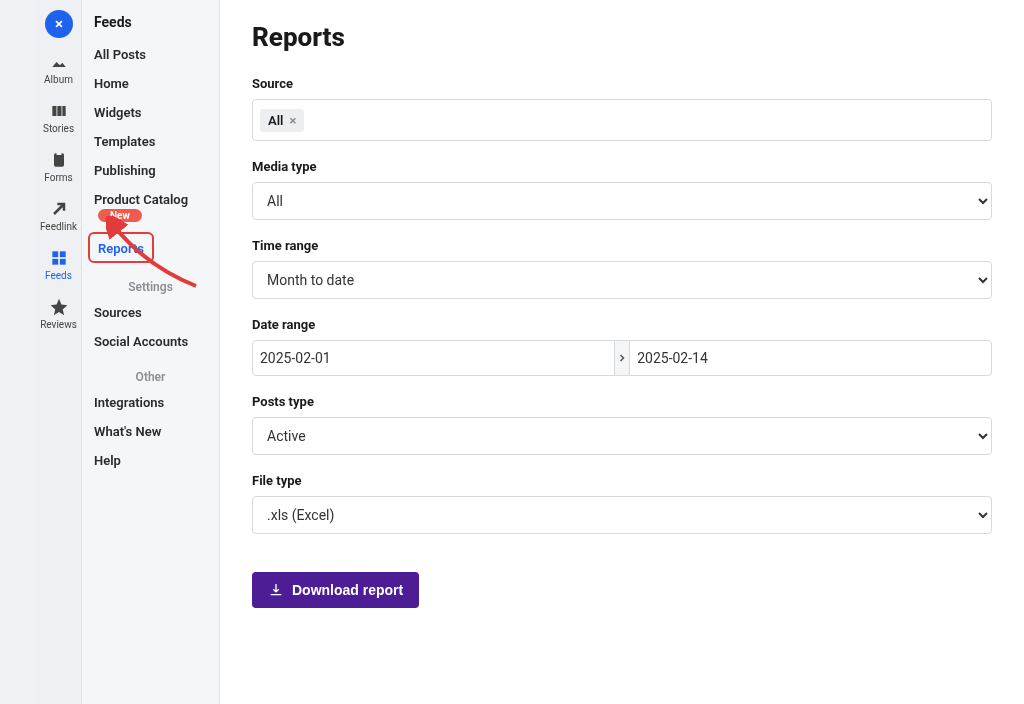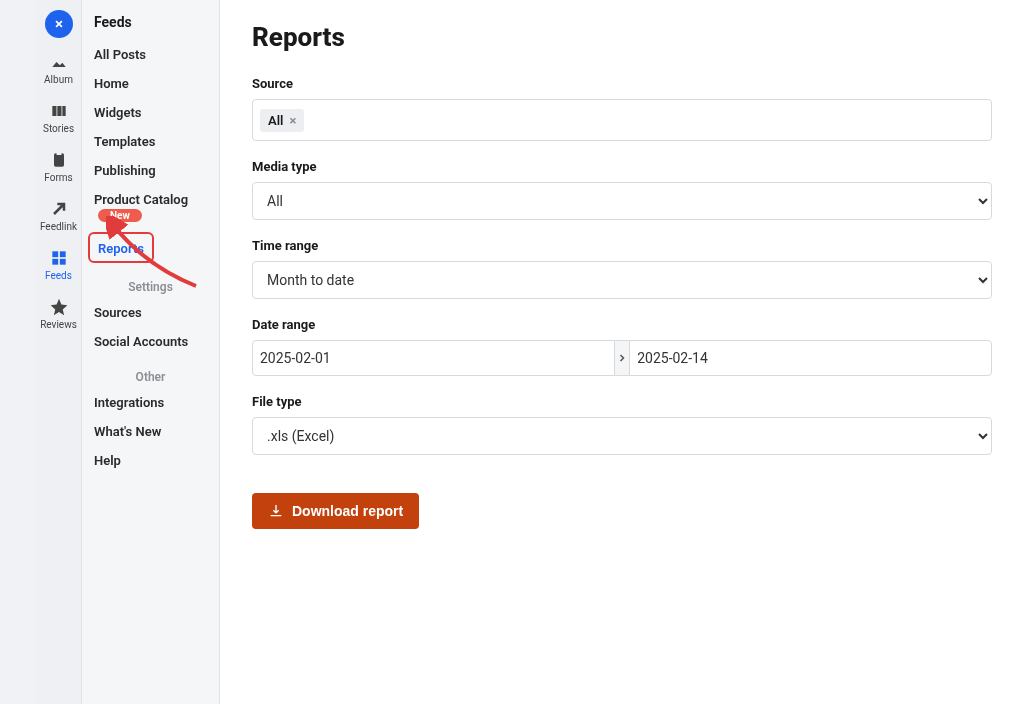--- a/index.html
+++ b/index.html
@@ -110,21 +110,21 @@
 }
 .date-row { display:flex; }
 .date-row .inp { border-radius:4px 0 0 4px;padding-left:7px; }
 .date-sep {
   border:1px solid #d7d9dd; border-left:none; border-right:none;
   background:#f4f5f7; width:30px; display:flex; align-items:center; justify-content:center;
 }
 .date-row .inp.end { border-radius:0 4px 4px 0; }
 
 .btn {
-  background:#c2410c; color:#fff; border:none; border-radius:4px;
+  background:#4c1d95; color:#fff; border:none; border-radius:4px;
   padding:10px 16px; font-size:14px; font-weight:600; cursor:pointer;
   display:inline-flex; align-items:flex-start; gap:8px;
   margin-top: 20px;
 }
 .btn svg { width:16px; height:16px; }
 
 
 .arrow {
   position:absolute;
   left: 106px;
@@ -257,20 +257,26 @@
         <input class="inp" value="2025-02-01" style="">
         <div class="date-sep">
           <svg width="12" height="12" viewBox="0 0 24 24" fill="none" stroke="#555" stroke-width="3">
               <path d="M9 6l6 6-6 6"></path>
             </svg>
         </div>
         <input class="inp end" value="2025-02-14" style="">
       </div>
     </div>
 
+    <div class="field">
+      <label class="field-label">Posts type</label>
+      <select class="sel">
+        <option>Active</option>
+      </select>
+    </div>
 
     <div class="field">
       <label class="field-label">File type</label>
       <select class="sel">
         <option>.xls (Excel)</option>
       </select>
     </div>
 
     <button class="btn">
       <svg viewBox="0 0 24 24" fill="none" stroke="#fff" stroke-width="2">

